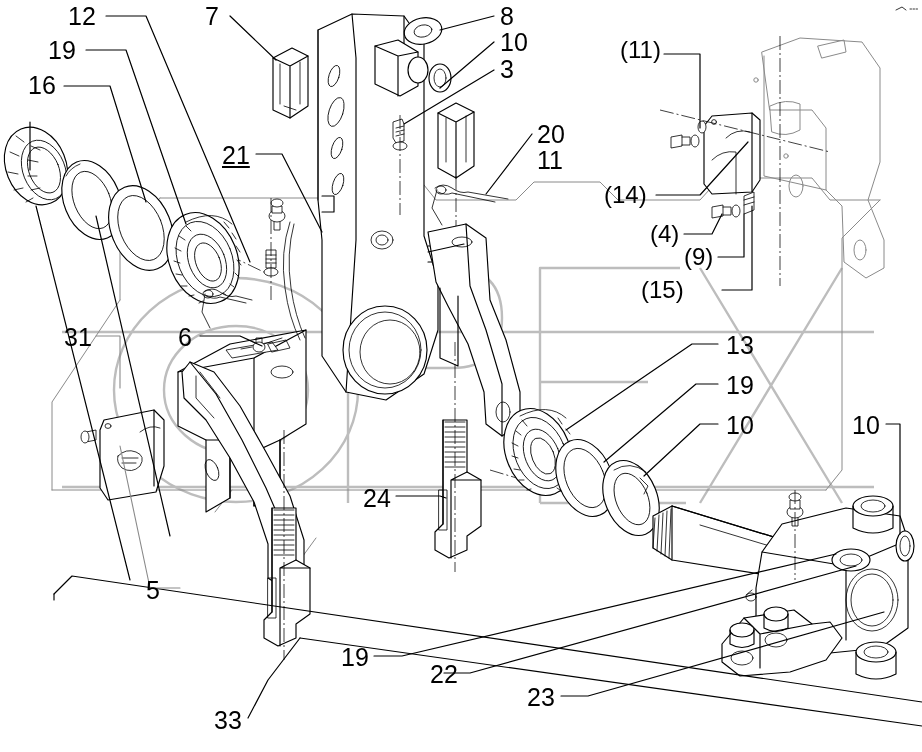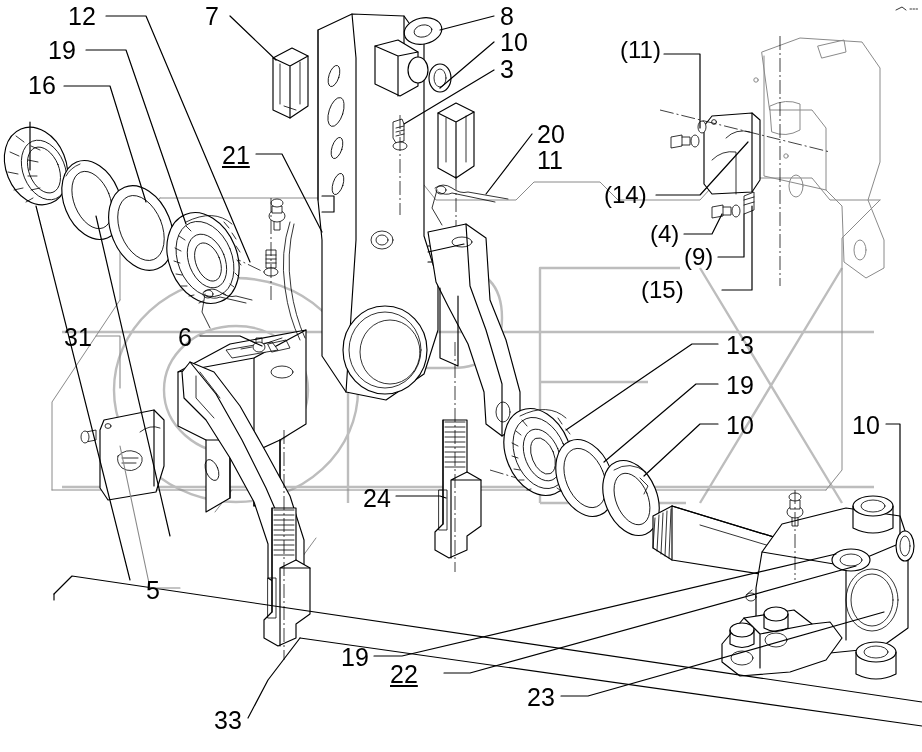--- a/index.html
+++ b/index.html
@@ -411,17 +411,17 @@
   <div class="callout paren" style="left:641px; top:278px;">(15)</div>
   <div class="callout" style="left:64px;  top:325px;">31</div>
   <div class="callout" style="left:178px; top:325px;">6</div>
   <div class="callout" style="left:726px; top:333px;">13</div>
   <div class="callout" style="left:726px; top:373px;">19</div>
   <div class="callout" style="left:726px; top:413px;">10</div>
   <div class="callout" style="left:852px; top:413px;">10</div>
   <div class="callout" style="left:363px; top:486px;">24</div>
   <div class="callout" style="left:146px; top:578px;">5</div>
   <div class="callout" style="left:341px; top:645px;">19</div>
-  <div class="callout" style="left:390px; top:662px;text-decoration:underline;">22</div>
+  <div class="callout" style="left:430px; top:662px;">22</div>
   <div class="callout" style="left:527px; top:685px;">23</div>
   <div class="callout" style="left:214px; top:708px;">33</div>
 
 </div>
 
 </body></html>

